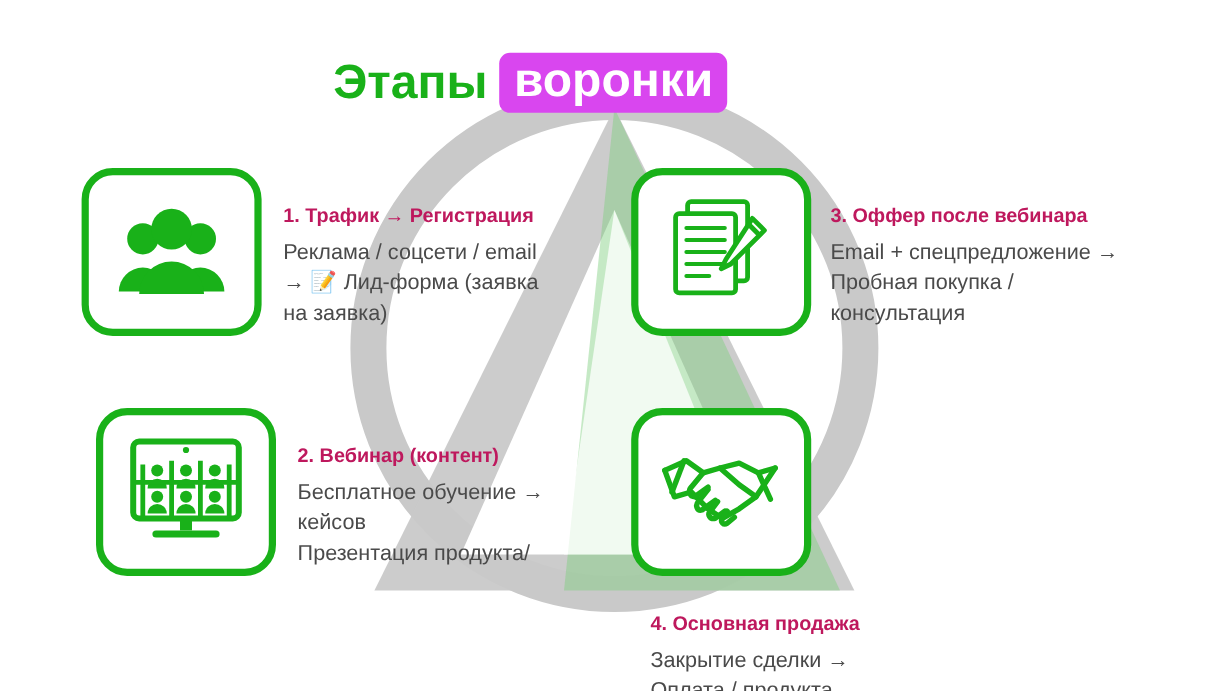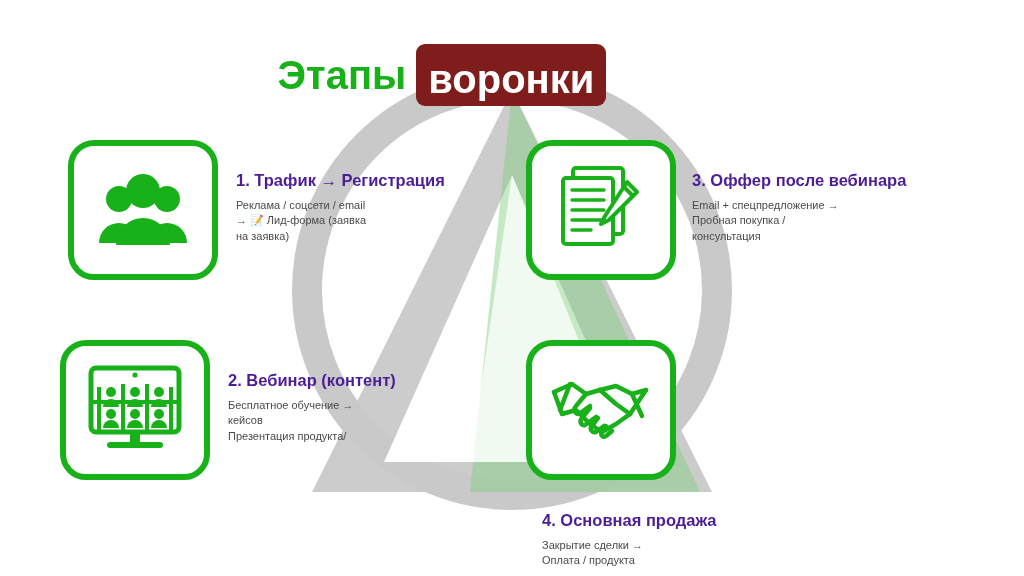--- a/index.html
+++ b/index.html
@@ -42,23 +42,23 @@
     gap: 10px;
     font-size: 40px;
     font-weight: bold;
     letter-spacing: 0px;
   }
   .title-a {
     color: #19b119;
   }
   .title-b {
     color: #ffffff;
-    background: #7f1d1d;
+    background: #d946ef;
     border-radius: 9px;
-    padding: 14px 12px 6px 12px;
+    padding: 2px 12px 6px 12px;
     display: inline-block;
     line-height: 1.05;
   }
 
   
   .block {
     position: absolute;
     display: flex;
     align-items: flex-start;
     z-index: 4;
@@ -74,36 +74,36 @@
     align-items: center;
     justify-content: center;
     flex: 0 0 auto;
   }
   .text-col {
     margin-left: 18px;
     max-width: 252px;
     padding-top: 30px;
   }
   .b-title {
-    color: #4c1d95;
+    color: #be185d;
     font-weight: bold;
     font-size: 16.5px;
     line-height: 1.25;
     margin-bottom: 7px;
     white-space: nowrap;
   }
   .b-body {
     color: #4a4a4a;
-    font-size: 11px;
+    font-size: 18px;
     line-height: 1.43;
   }
 
   
   #block-1 { left: 68px;  top: 140px; }
-  #block-2 { left: 60px;  top: 340px; }
+  #block-2 { left: 80px;  top: 340px; }
   #block-3 { left: 526px; top: 140px; }
   #block-4 { left: 526px; top: 340px; flex-direction: column; }
 
   #block-3 .text-col, #block-4 .text-col { max-width: 250px; margin-left: 16px; }
 </style>
 </head>
 <body>
 
 <svg class="bg-art" viewBox="0 0 1024 576" aria-hidden="true">
 

